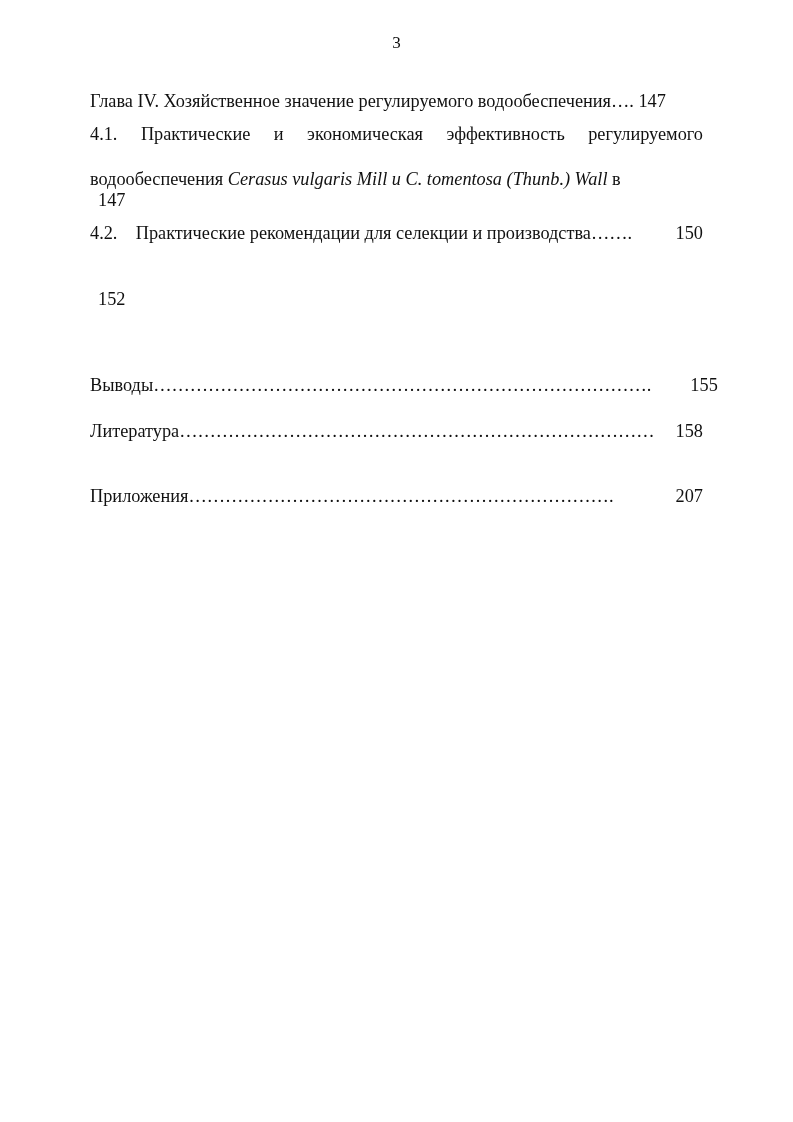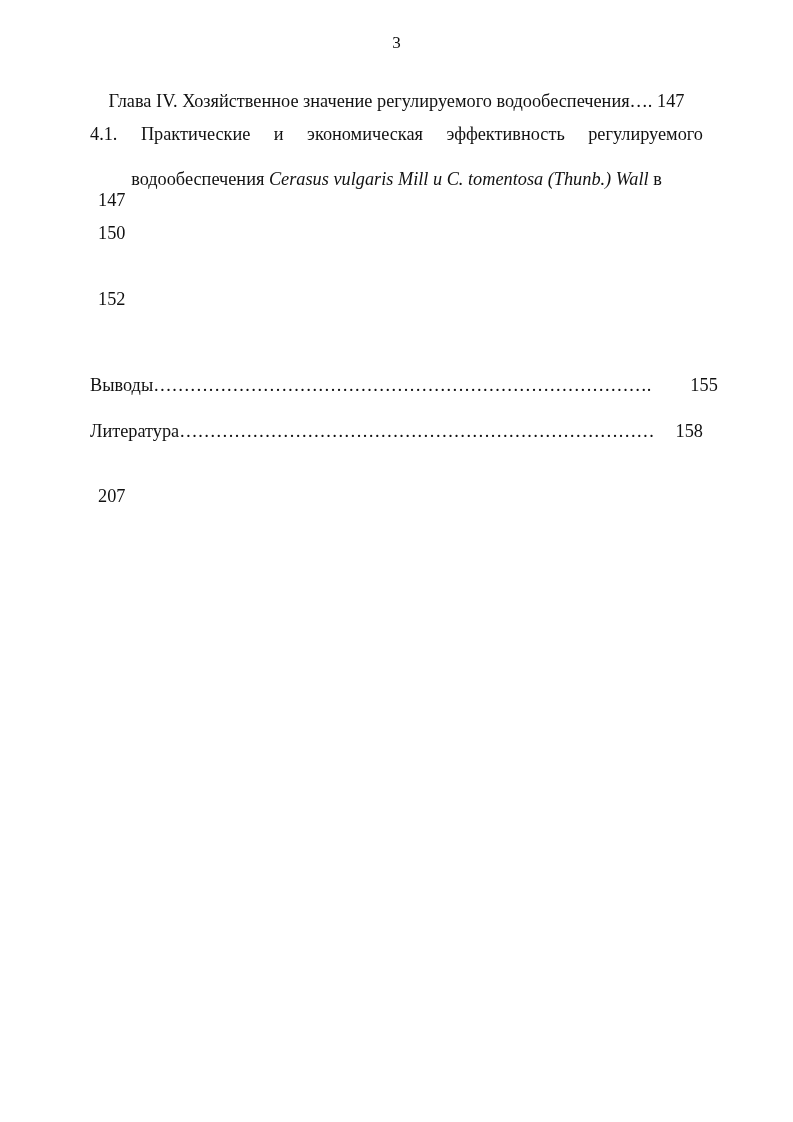--- a/index.html
+++ b/index.html
@@ -1,19 +1,19 @@
 <!DOCTYPE html>
 <html><head>
   <meta charset="utf-8">
   <style>
     html, body { margin: 0; padding: 0; background: #ffffff; }
     body { width: 793px; height: 1122px; position: relative; overflow: hidden;
            font-family: "Liberation Serif", "DejaVu Serif", serif; color: #111; }
     .page-number { position: absolute; top: 33px; left: 0; width: 793px; text-align: center; font-size: 17px; }
-    .line { position: absolute; left: 90px; width: 613px; font-size: 18.3px; line-height: 22px; white-space: nowrap; text-align: center; }
+    .line { position: absolute; left: 90px; width: 613px; font-size: 18.3px; line-height: 22px; white-space: nowrap; }
     .justify { text-align: justify; text-align-last: justify; }
     .row { display: flex; justify-content: space-between; }
     .row .pg { padding-left: 8px; }
     i { font-style: italic; }
   </style>
 </head>
 <body>
 
 <div class="page-number">3</div>
 
@@ -31,32 +31,34 @@
   <span>регулируемого</span>
 </div>
 
 <div class="line" style="top:156px;margin-top:12px;"><span>водообеспечения </span><i>Cerasus vulgaris Mill</i><span> </span><i>и C. tomentosa (Thunb.) Wall</i><span> в</span></div>
 
 <div class="line row" style="top:189px;">
   <span class="pg">147</span>
 </div>
 
 <div class="line row" style="top:222px;">
+  <span><span>4.2.</span>&nbsp;&nbsp;&nbsp;&nbsp;<span>Практические рекомендации для селекции и производства…….</span></span>
   <span class="pg">150</span>
 </div>
 
 <div class="line row" style="top:288px;">
   <span class="pg">152</span>
 </div>
 
 <div class="line row" style="top:374px;gap:31px;">
   <span>Выводы……………………………………………………………………….</span>
   <span class="pg">155</span>
 </div>
 
 <div class="line row" style="top:420px;">
   <span>Литература……………………………………………………………………</span>
   <span class="pg">158</span>
 </div>
 
 <div class="line row" style="top:485px;">
+  <span>Приложения…………………………………………………………….</span>
   <span class="pg">207</span>
 </div>
 
 </body></html>

